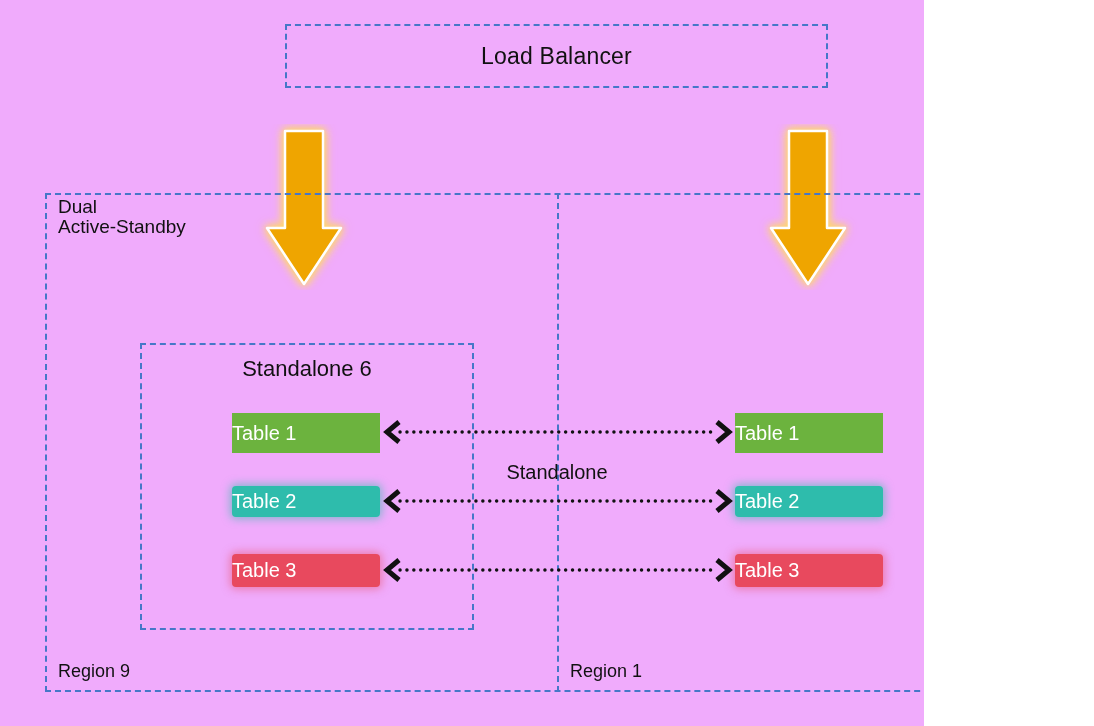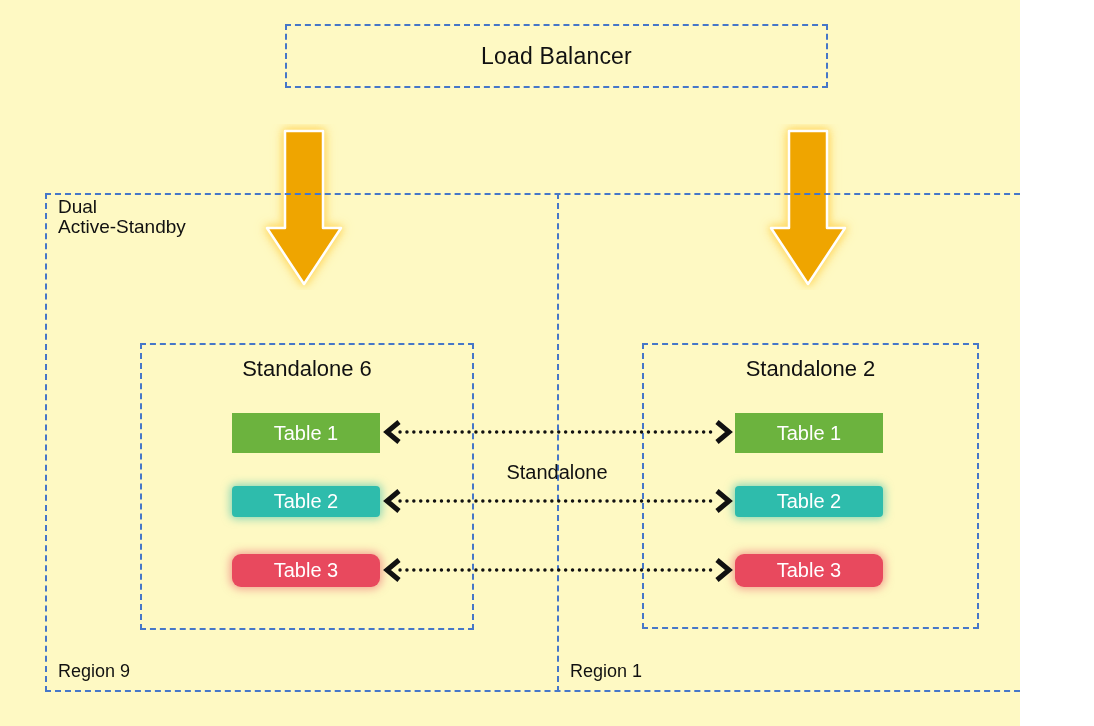--- a/index.html
+++ b/index.html
@@ -3,23 +3,23 @@
 <meta charset="utf-8">
 <style>
   * { margin: 0; padding: 0; box-sizing: border-box; }
   body {
     font-family: "Liberation Sans", sans-serif;
     background: #ffffff;
     color: #111111;
   }
   .canvas {
     position: relative;
-    width: 1020px;
+    width: 924px;
     height: 726px;
-    background: #fef9c3;
+    background: #f0abfc;
     overflow: hidden;
   }
   .dashed-box {
     position: absolute;
     border: 2px dashed #4677C8;
     background: transparent;
   }
   .lb-box {
     left: 285px; top: 24px; width: 543px; height: 64px;
     display: flex; align-items: center; justify-content: center;
@@ -44,28 +44,28 @@
   .standalone-box { }
   .standalone-1 { left: 140px; top: 343px; width: 334px; height: 287px; }
   .standalone-2 { left: 642px; top: 343px; width: 337px; height: 286px; }
   .standalone-title {
     position: absolute; left: 0; top: 11px; width: 100%;
     text-align: center; font-size: 22px;
   }
   .table-chip {
     position: absolute;
     width: 148px;
-    display: flex; align-items: center; justify-content: center;
+    display: flex; align-items: center; justify-content: flex-start;
     color: #ffffff; font-size: 20px;
   }
   .chip-l { left: 232px; }
   .chip-r { left: 735px; }
   .chip-row-1 { top: 413px; height: 40px; }
   .chip-row-2 { top: 486px; height: 31px; border-radius: 4px; box-shadow: 0 0 9px 2px rgba(46,188,172,0.55); }
-  .chip-row-3 { top: 554px; height: 33px; border-radius: 9px; box-shadow: 0 0 9px 2px rgba(232,73,94,0.5); }
+  .chip-row-3 { top: 554px; height: 33px; border-radius: 4px; box-shadow: 0 0 9px 2px rgba(232,73,94,0.5); }
   .rep-arrow {
     position: absolute; left: 382px; width: 352px; height: 26px;
   }
   .rep-arrow-1 { top: 419px; }
   .rep-arrow-2 { top: 488px; }
   .rep-arrow-3 { top: 557px; }
   .rep-dots {
     stroke: #111111; stroke-width: 3.4;
     stroke-dasharray: 0.1 6.8; stroke-linecap: round; fill: none;
   }
@@ -109,23 +109,20 @@
   <div class="group-label">Dual
 Active-Standby</div>
 
   <div class="region-label region-label-1">Region 9</div>
   <div class="region-label region-label-2">Region 1</div>
 
   <div class="dashed-box standalone-box standalone-1">
     <div class="standalone-title">Standalone 6</div>
   </div>
 
-  <div class="dashed-box standalone-box standalone-2">
-    <div class="standalone-title">Standalone 2</div>
-  </div>
 
   <div class="table-chip chip-l chip-row-1" style="background-color: rgb(108, 179, 62);">
     <span>Table 1</span>
   </div>
   <div class="table-chip chip-l chip-row-2" style="background-color: rgb(46, 188, 172);">
     <span>Table 2</span>
   </div>
   <div class="table-chip chip-l chip-row-3" style="background-color: rgb(232, 73, 94);">
     <span>Table 3</span>
   </div>

